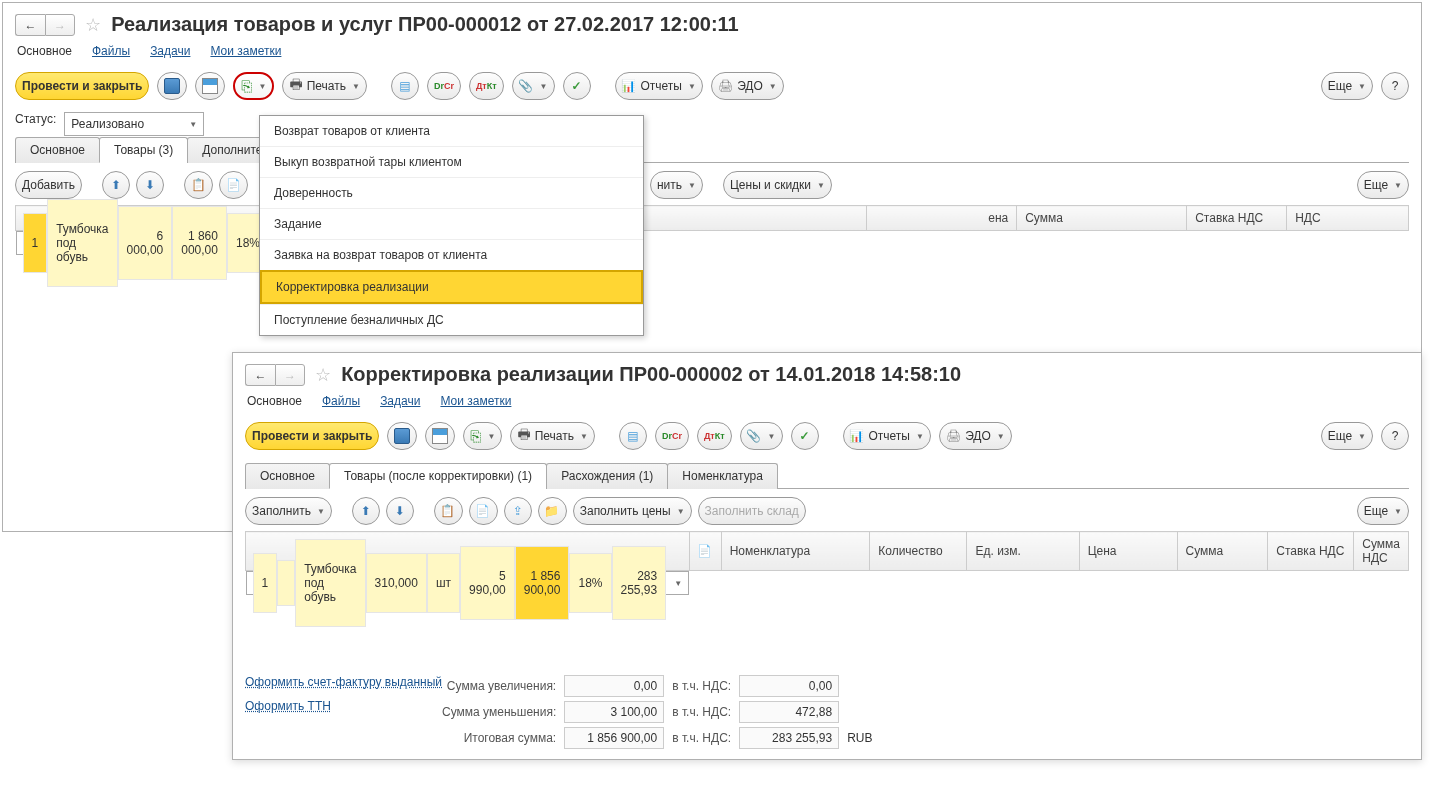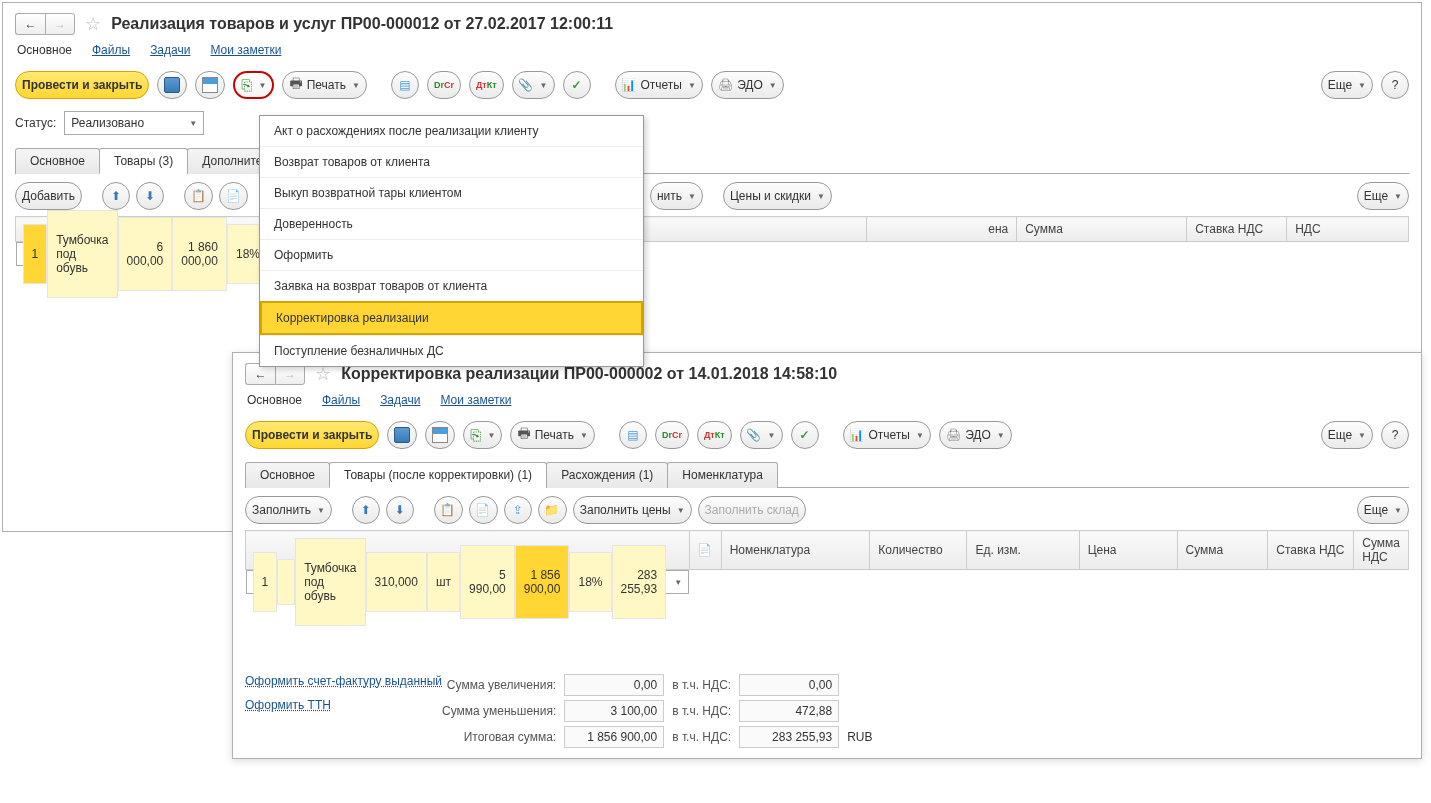--- a/index.html
+++ b/index.html
@@ -5,31 +5,31 @@
 *{box-sizing:border-box;margin:0;padding:0}
 body{font-family:Arial,sans-serif;font-size:12px;color:#333;background:#fff}
 .win{border:1px solid #b0b0b0;background:#fff;margin:2px;padding:10px 12px;position:relative}
 .win2{position:absolute;left:230px;top:350px;width:1190px;z-index:10;box-shadow:0 2px 8px rgba(0,0,0,.15)}
 .titlerow{display:flex;align-items:center;gap:10px;margin-bottom:6px}
 .navbtn{border:1px solid #aaa;background:linear-gradient(#fff,#eee);width:30px;height:22px;display:flex;align-items:center;justify-content:center;cursor:pointer;border-radius:3px}
 .navgrp{display:flex}
 .navgrp .navbtn:first-child{border-radius:3px 0 0 3px;border-right:none}
 .navgrp .navbtn:last-child{border-radius:0 3px 3px 0}
 .star{color:#bbb;font-size:18px;cursor:pointer}
-.wtitle{font-size:16px;font-weight:bold}
+.wtitle{font-size:20px;font-weight:bold}
 .subnav{display:flex;gap:20px;margin:8px 0 14px 2px}
 .subnav span{color:#333;cursor:pointer}
 .subnav .lnk{text-decoration:underline;color:#1a5490}
 .toolbar{display:flex;align-items:center;gap:8px;margin-bottom:12px}
 .tbtn{border:1px solid #999;background:linear-gradient(#fdfdfd,#eaeaea);height:28px;min-width:28px;padding:0 6px;display:flex;align-items:center;justify-content:center;gap:4px;cursor:pointer;border-radius:14px;font-size:12px}
 .tbtn.yellow{background:linear-gradient(#ffe970,#ffd633);border-color:#d4a500;font-weight:bold}
 .tbtn.active{border:2px solid #c00;background:linear-gradient(#fff,#f5f5f5)}
 .tbtn .dd{font-size:8px;color:#666;margin-left:2px}
 .spacer{flex:1}
-.statusrow{display:flex;align-items:center;gap:8px;margin-bottom:12px}
+.statusrow{display:flex;gap:8px;}
 .sel{border:1px solid #aaa;height:24px;padding:0 22px 0 6px;min-width:140px;display:flex;align-items:center;position:relative;background:#fff}
 .sel:after{content:"▼";position:absolute;right:6px;font-size:8px;color:#666}
 .tabs{display:flex;border-bottom:1px solid #aaa;margin-bottom:8px}
 .tab{border:1px solid #aaa;border-bottom:none;padding:5px 14px;background:linear-gradient(#f5f5f5,#e8e8e8);margin-right:-1px;cursor:pointer;border-radius:3px 3px 0 0;position:relative;top:1px}
 .tab.active{background:#fff;border-bottom:1px solid #fff}
 .tabtoolbar{display:flex;align-items:center;gap:6px;margin-bottom:6px}
 table{border-collapse:collapse;width:100%;font-size:12px}
 th{background:linear-gradient(#fafafa,#ececec);border:1px solid #ccc;padding:5px 8px;text-align:left;font-weight:normal;color:#444}
 td{border:1px solid #e5e5e5;padding:22px 8px}
 tr.sel td{background:#fff8c4}
@@ -186,25 +186,24 @@
         <td>Тумбочка под обувь</td>
         <td class="ar">6 000,00</td>
         <td class="ar">1 860 000,00</td>
         <td>18%</td>
         <td class="ar">283 728,81</td>
       </tr>
     </tbody>
   </table>
 
   <div class="dropdown">
-    <div class="dditem">Акт о расхождениях после реализации клиенту</div>
     <div class="dditem">Возврат товаров от клиента</div>
     <div class="dditem">Выкуп возвратной тары клиентом</div>
     <div class="dditem">Доверенность</div>
-    <div class="dditem">Оформить</div>
+    <div class="dditem">Задание</div>
     <div class="dditem">Заявка на возврат товаров от клиента</div>
     <div class="dditem selected">Корректировка реализации</div>
     <div class="dditem">Поступление безналичных ДС</div>
   </div>
 </div>
 
 <div class="win win2">
   <div class="titlerow">
     <div class="navgrp">
       <div class="navbtn">←</div>

